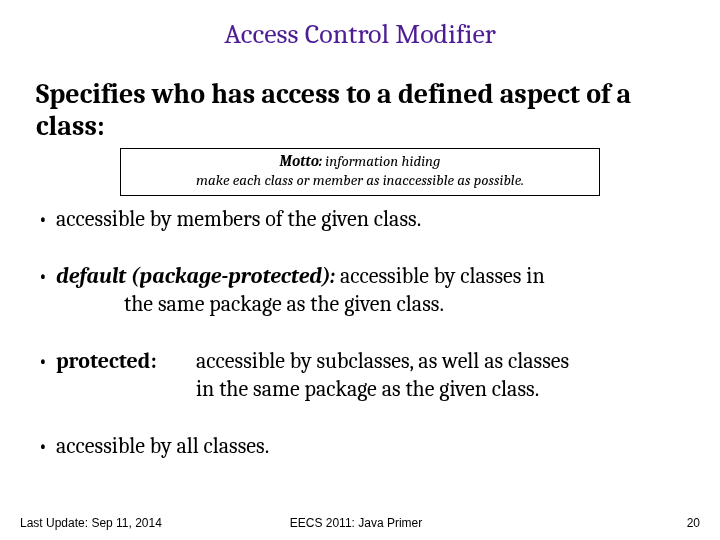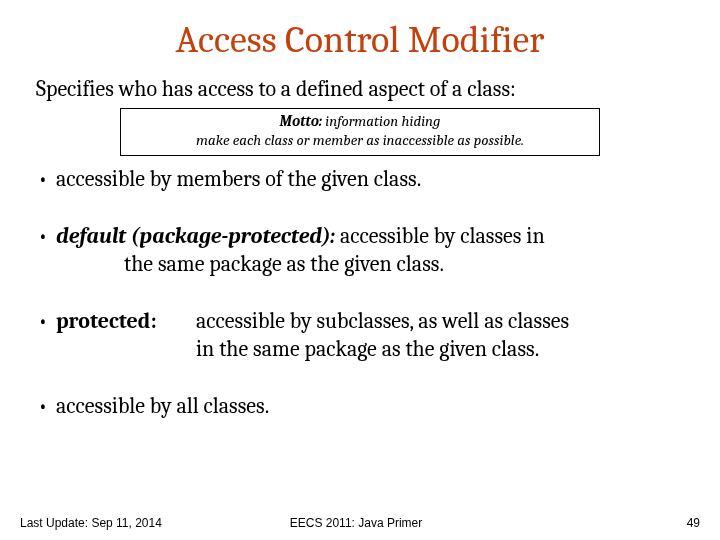--- a/index.html
+++ b/index.html
@@ -1,19 +1,19 @@
 <!DOCTYPE html>
 <html><head>
 <meta charset="utf-8">
 <style>
   * { margin: 0; padding: 0; box-sizing: border-box; }
   html, body { width: 720px; height: 540px; background: #fff; font-family: Cambria, Georgia, 'Times New Roman', serif; color: #000; }
   .slide { position: relative; width: 720px; height: 540px; padding: 18px 30px 0 30px; }
-  .title { text-align: center; font-size: 38px; font-weight: 400; color: #c2410c; margin-bottom: 14px; font-family: Cambria, Georgia, serif; }
-  .subtitle { font-size: 22px; margin: 0 6px 4px 6px; }
+  .title { text-align: center; font-size: 28px; font-weight: 400; color: #4c1d95; margin-bottom: 28px; font-family: Cambria, Georgia, serif; }
+  .subtitle { font-size: 28px; margin: 0 6px 4px 6px; font-weight: bold; }
   .motto-box { border: 1px solid #000; width: 480px; margin: 6px auto 10px auto; padding: 3px 8px 5px 8px; text-align: center; font-style: italic; font-size: 15px; line-height: 1.25; }
   .motto-line1 .motto-label { font-weight: 700; }
   .bullets { margin: 6px 4px 0 4px; }
   .bullet { display: flex; align-items: flex-start; font-size: 22px; margin-bottom: 30px; line-height: 1.25; }
   .bullet:last-of-type { margin-bottom: 0; }
   .dot { width: 22px; flex: 0 0 22px; padding-left: 4px; }
   .term { font-weight: 700; flex: 0 0 140px; }
   .term-inline-italic { font-weight: 700; font-style: italic; }
   .desc { flex: 1; }
   .row { display: flex; align-items: flex-start; }
@@ -67,16 +67,16 @@
     <div class="bullet">
       <div class="dot">•</div>
       <div class="desc">accessible by all classes.</div>
     </div>
 
   </div>
 
   <div class="footer">
     <div>Last Update: Sep 11, 2014</div>
     <div class="center">EECS 2011: Java Primer</div>
-    <div class="right">49</div>
+    <div class="right">20</div>
   </div>
 
 </div>
 
 </body></html>

